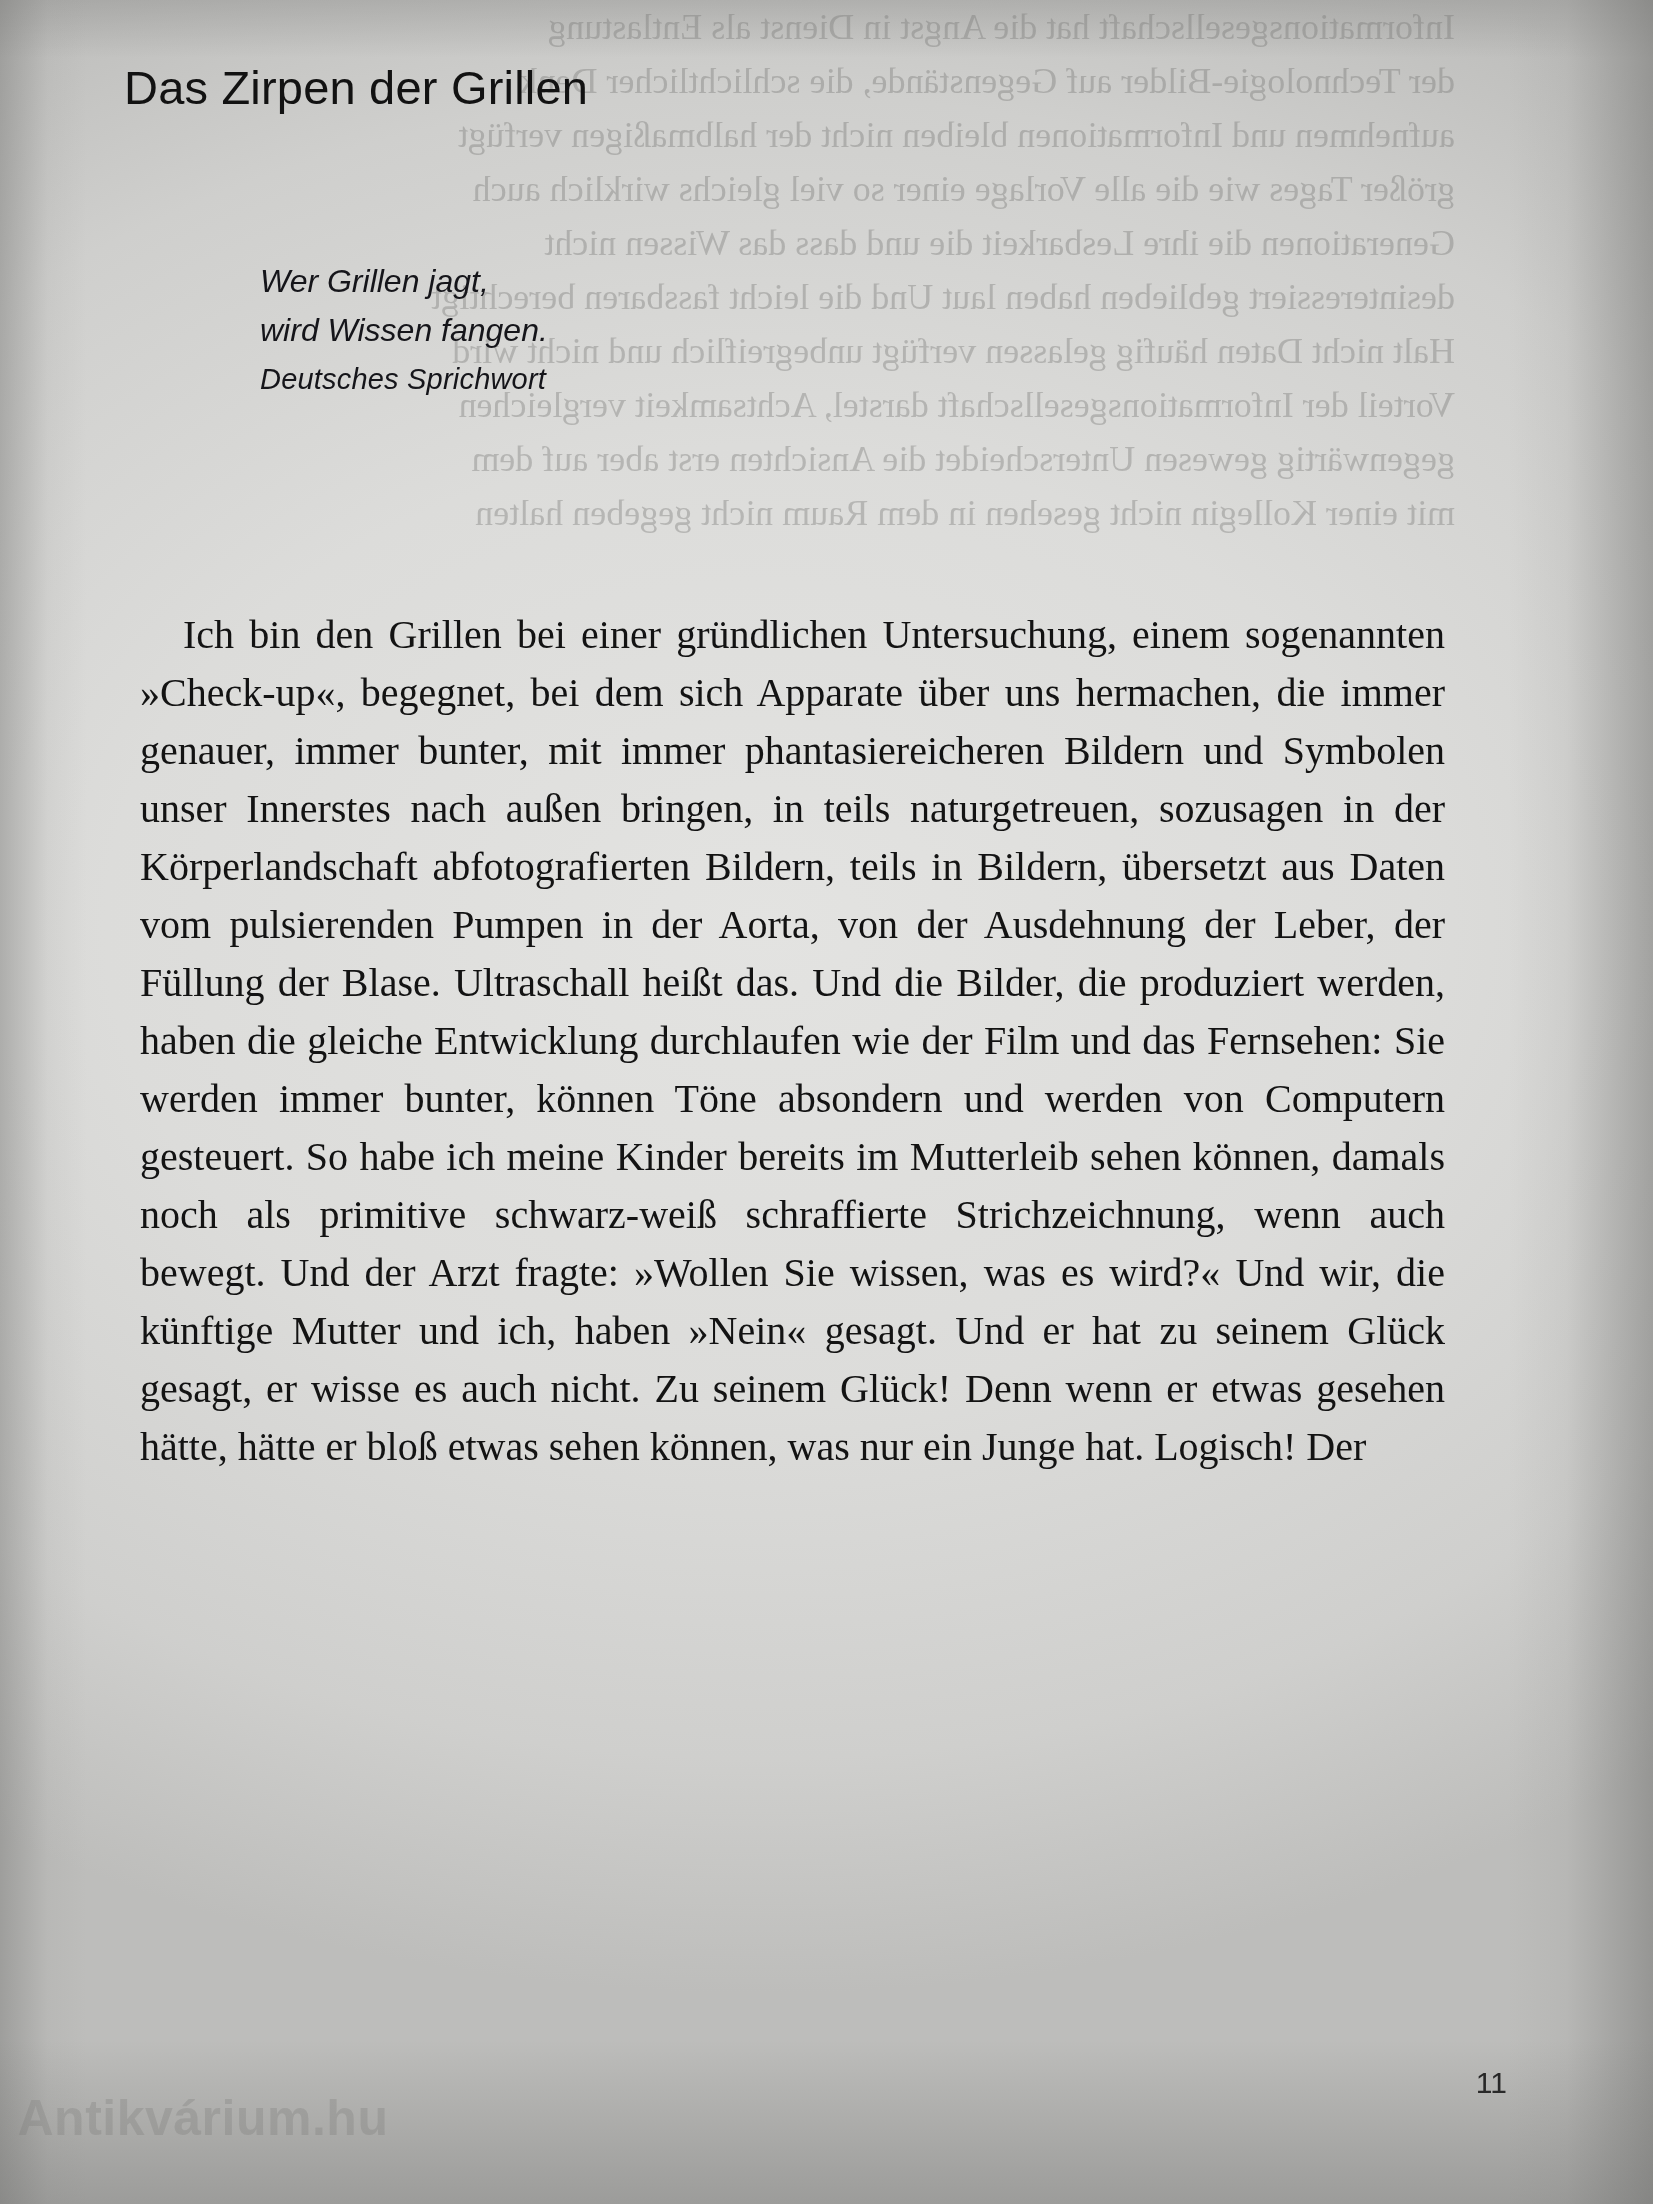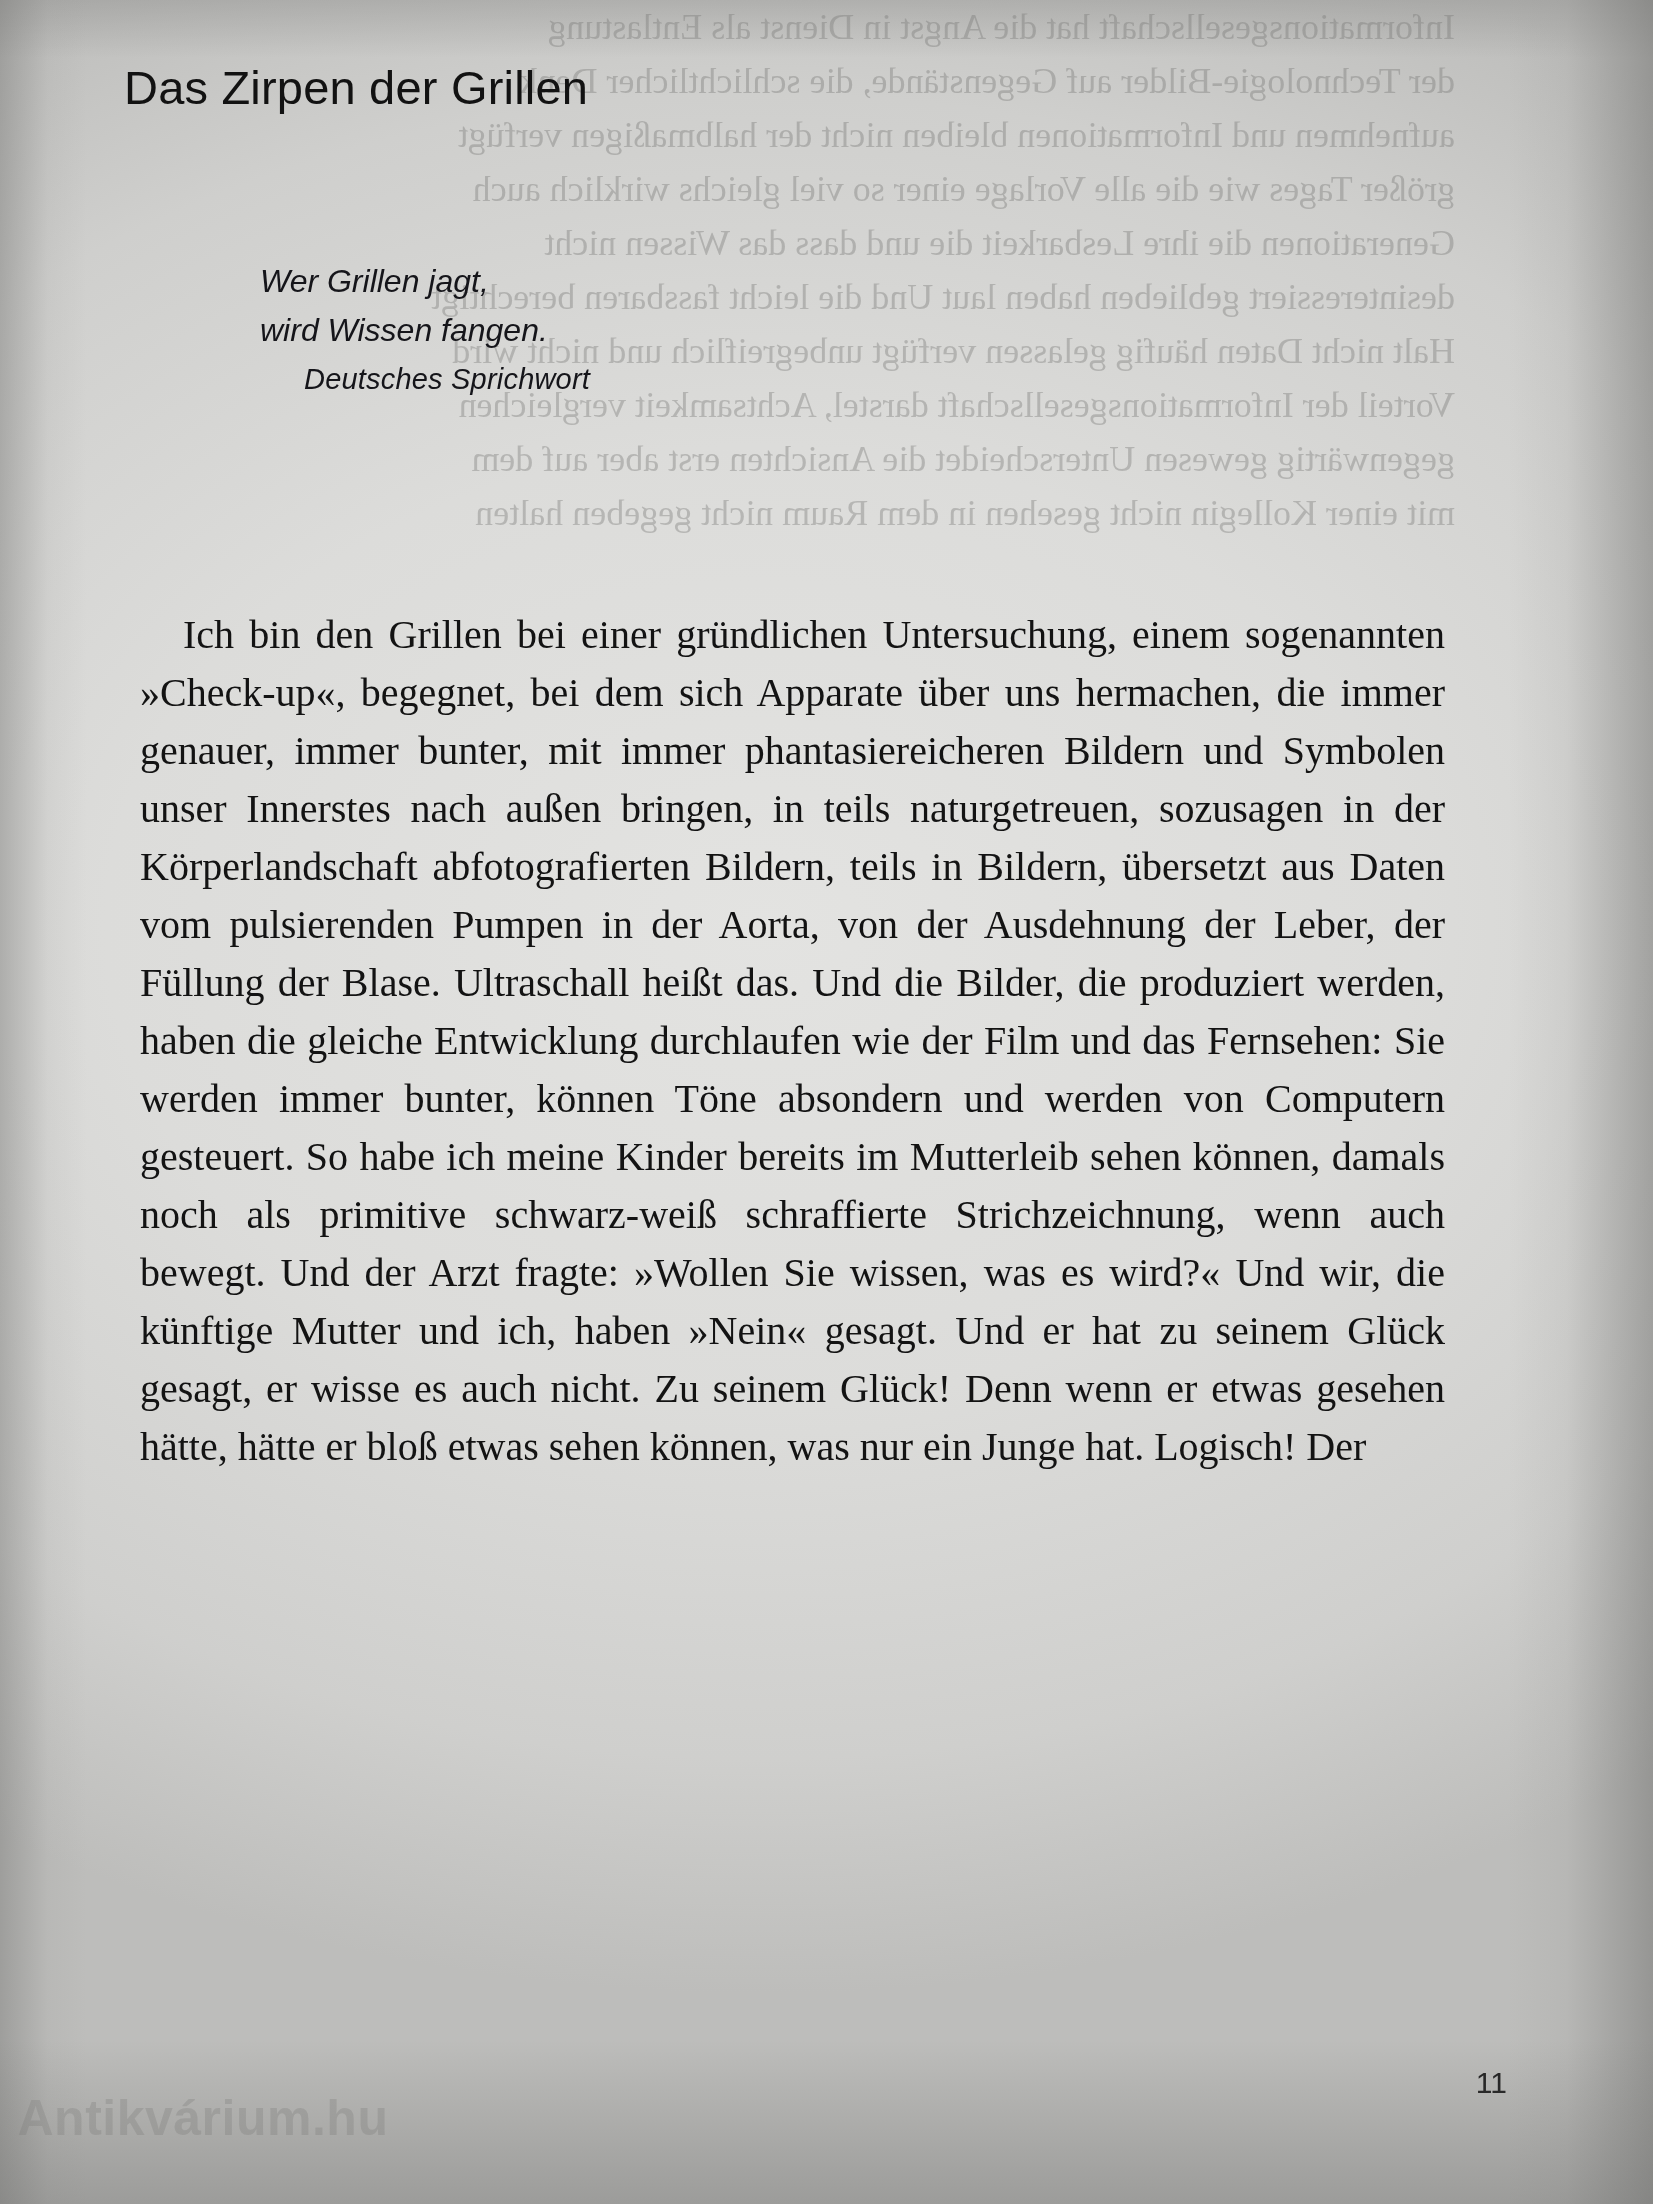--- a/index.html
+++ b/index.html
@@ -96,21 +96,20 @@
     top: 257px;
     font-family: "Liberation Sans", sans-serif;
     font-size: 32px;
     line-height: 49px;
     color: #15151a;
     font-style: italic;
   }
   .epigraph .src {
     font-size: 29px;
     letter-spacing: 0.2px;
-    margin-left: 44px;
   }
 
   .body-text {
     position: absolute;
     left: 101px;
     top: 606px;
     width: 1344px;
     font-family: "Liberation Serif", serif;
     font-size: 40px;
     line-height: 58px;

